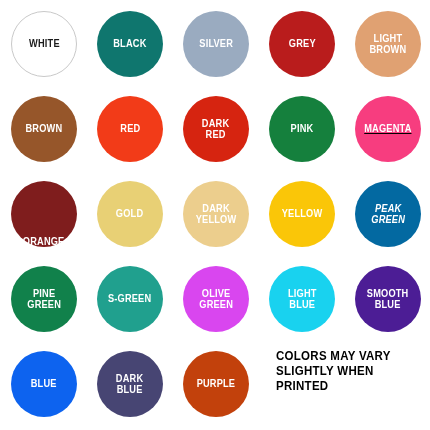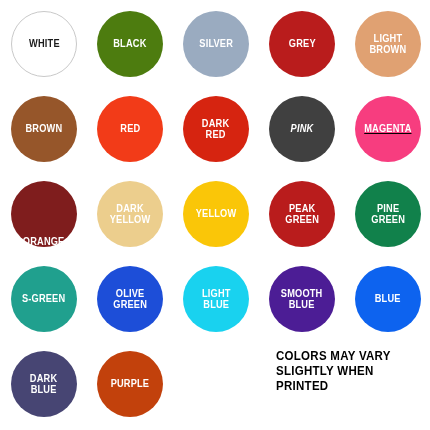--- a/index.html
+++ b/index.html
@@ -81,21 +81,21 @@
 <body>
 
 <div id="chart">
   <div class="swatch-grid">
       <div class="cell">
         <div class="swatch" style="background: rgb(255, 255, 255); border: 1px solid rgb(201, 201, 201);">
           <div class="swatch-label" style="color: rgb(26, 26, 26);">WHITE</div>
         </div>
       </div>
       <div class="cell">
-        <div class="swatch" style="background: #4d7c0f;">
+        <div class="swatch" style="background: #0f766e;">
           <div class="swatch-label" style="color: rgb(255, 255, 255);">BLACK</div>
         </div>
       </div>
       <div class="cell">
         <div class="swatch" style="background: rgb(154, 171, 192);">
           <div class="swatch-label" style="color: rgb(255, 255, 255);">SILVER</div>
         </div>
       </div>
       <div class="cell">
         <div class="swatch" style="background: #b91c1c;">
@@ -118,64 +118,69 @@
           <div class="swatch-label" style="color: rgb(255, 255, 255);">RED</div>
         </div>
       </div>
       <div class="cell">
         <div class="swatch" style="background: rgb(214, 36, 16);">
           <div class="swatch-label" style="color: rgb(255, 255, 255);">DARK
 RED</div>
         </div>
       </div>
       <div class="cell">
-        <div class="swatch" style="background: #404040; font-style: italic;">
+        <div class="swatch" style="background: #15803d;">
           <div class="swatch-label" style="color: rgb(255, 255, 255);">PINK</div>
         </div>
       </div>
       <div class="cell">
         <div class="swatch" style="background: rgb(247, 61, 127); text-decoration: underline;">
           <div class="swatch-label" style="color: rgb(255, 255, 255);">MAGENTA</div>
         </div>
       </div>
       <div class="cell">
         <div class="swatch" style="background: #7f1d1d; align-items: flex-end;">
           <div class="swatch-label" style="color: rgb(255, 255, 255);">ORANGE</div>
+        </div>
+      </div>
+      <div class="cell">
+        <div class="swatch" style="background: rgb(232, 208, 117);">
+          <div class="swatch-label" style="color: rgb(255, 255, 255);">GOLD</div>
         </div>
       </div>
       <div class="cell">
         <div class="swatch" style="background: rgb(236, 206, 141);">
           <div class="swatch-label" style="color: rgb(255, 255, 255);">DARK
 YELLOW</div>
         </div>
       </div>
       <div class="cell">
         <div class="swatch" style="background: rgb(250, 198, 8);">
           <div class="swatch-label" style="color: rgb(255, 255, 255);">YELLOW</div>
         </div>
       </div>
       <div class="cell">
-        <div class="swatch" style="background: #b91c1c;">
+        <div class="swatch" style="background: #0369a1; font-style: italic;">
           <div class="swatch-label" style="color: rgb(255, 255, 255);">PEAK
 GREEN</div>
         </div>
       </div>
       <div class="cell">
         <div class="swatch" style="background: rgb(17, 129, 75);">
           <div class="swatch-label" style="color: rgb(255, 255, 255);">PINE
 GREEN</div>
         </div>
       </div>
       <div class="cell">
         <div class="swatch" style="background: rgb(32, 160, 142);">
           <div class="swatch-label" style="color: rgb(255, 255, 255);">S-GREEN</div>
         </div>
       </div>
       <div class="cell">
-        <div class="swatch" style="background: #1d4ed8;">
+        <div class="swatch" style="background: #d946ef;">
           <div class="swatch-label" style="color: rgb(255, 255, 255);">OLIVE
 GREEN</div>
         </div>
       </div>
       <div class="cell">
         <div class="swatch" style="background: rgb(25, 210, 239);">
           <div class="swatch-label" style="color: rgb(255, 255, 255);">LIGHT
 BLUE</div>
         </div>
       </div>

